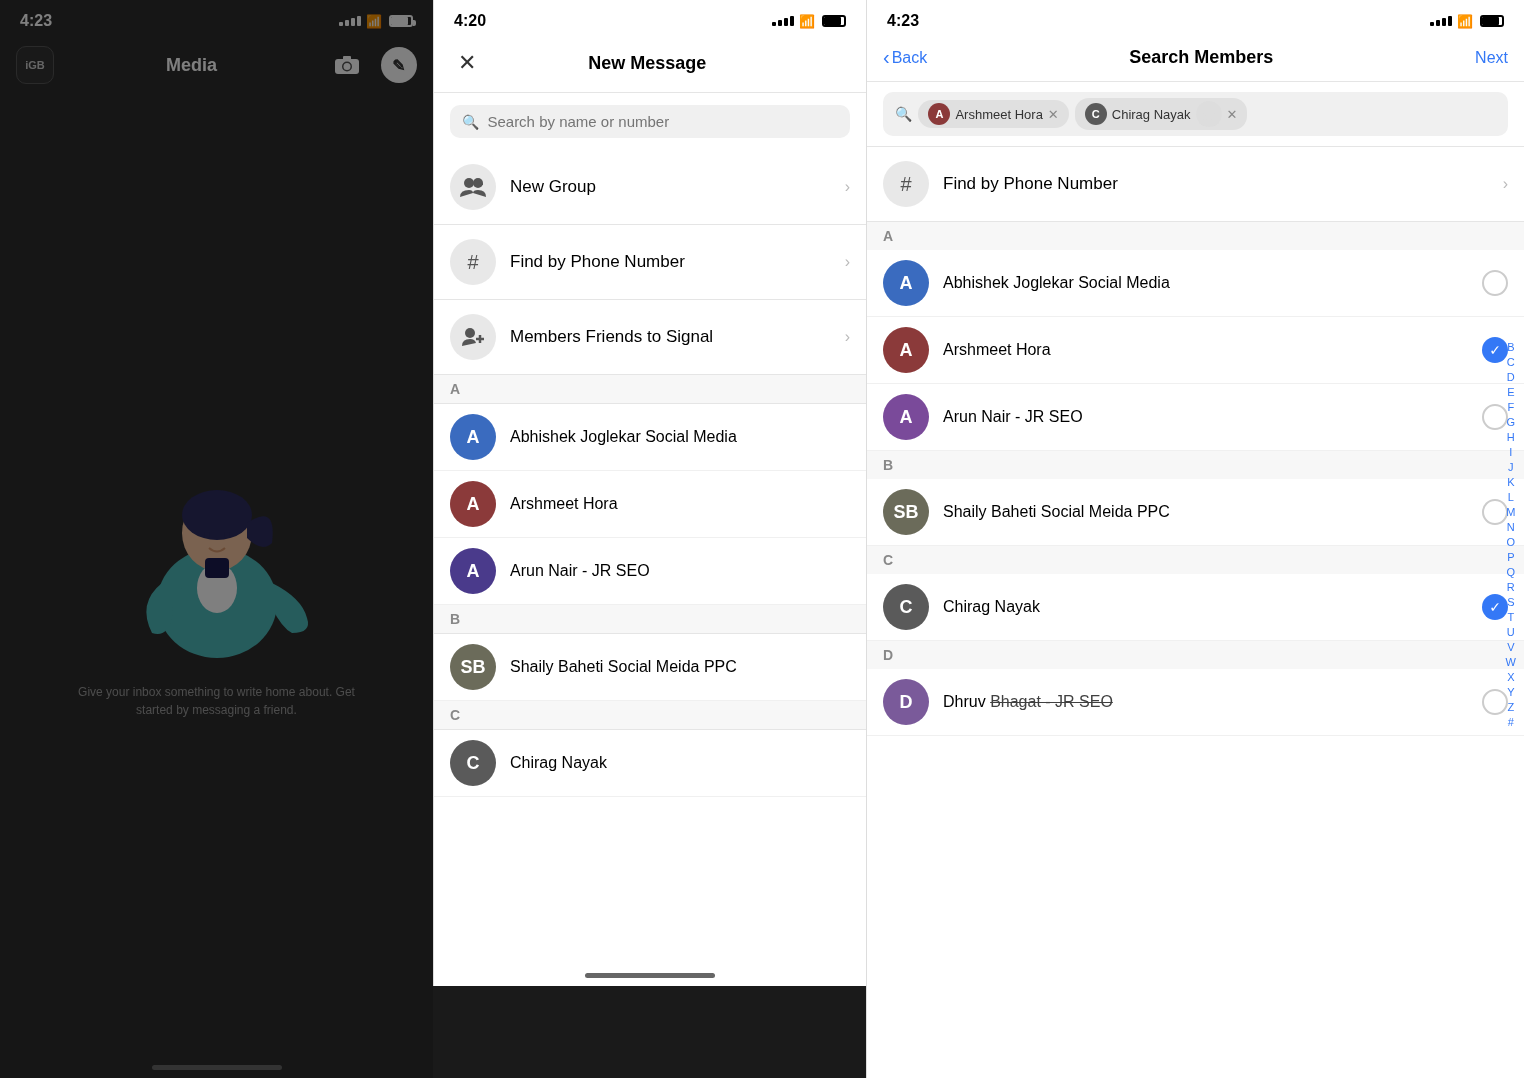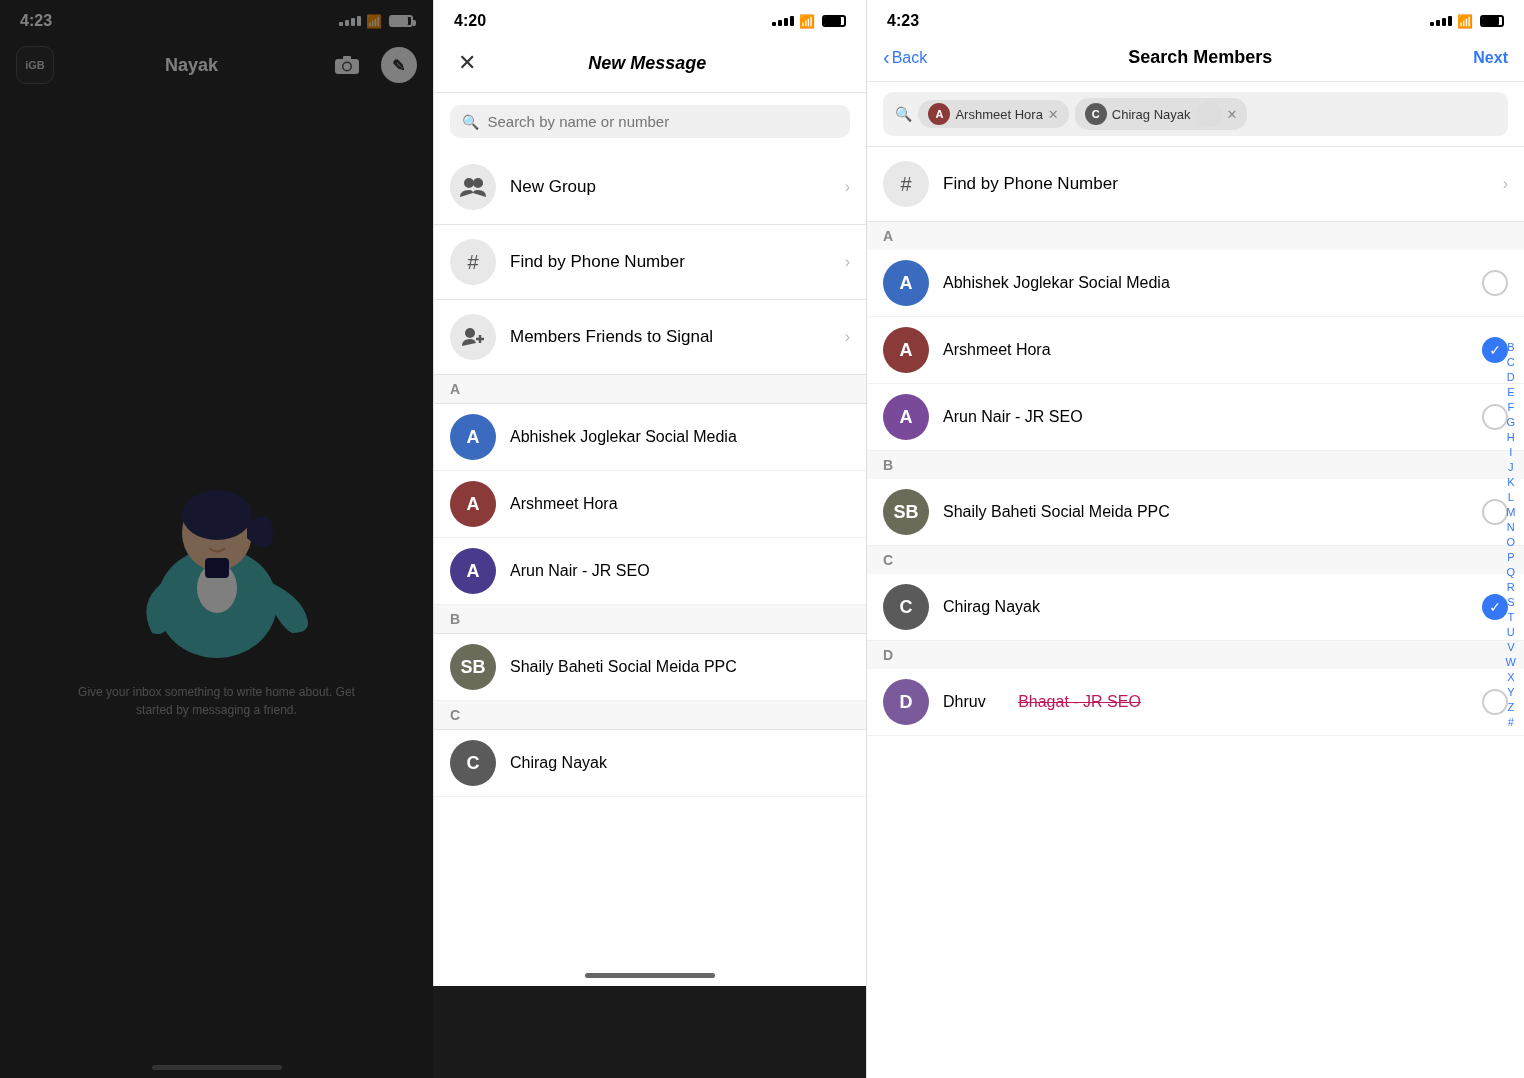--- a/index.html
+++ b/index.html
@@ -110,21 +110,21 @@
     }
     .p2-status-bar .time { font-weight: 700; font-size: 16px; }
     .p2-header {
       display: flex;
       align-items: center;
       justify-content: space-between;
       padding: 8px 16px 12px;
       border-bottom: 1px solid #e5e5e5;
     }
     .p2-close { font-size: 22px; color: #333; cursor: pointer; padding: 4px 8px; }
-    .p2-title { font-size: 18px; font-weight: 700; color: #000; font-style: italic; }
+    .p2-title { font-size: 18px; font-weight: 700; color: #000; }
     .p2-spacer { width: 40px; }
     
     .p2-search {
       display: flex; align-items: center;
       margin: 12px 16px;
       background: #f0f0f0; border-radius: 10px;
       padding: 8px 12px; gap: 8px;
     }
     .search-icon-small { color: #888; font-size: 14px; }
     .p2-search input {
@@ -212,21 +212,21 @@
     .p3-header {
       display: flex;
       align-items: center;
       justify-content: space-between;
       padding: 8px 16px 12px;
       border-bottom: 1px solid #e5e5e5;
     }
     .p3-back { display: flex; align-items: center; color: #3478f6; font-size: 16px; cursor: pointer; }
     .p3-back-chevron { font-size: 20px; margin-right: 2px; }
     .p3-title { font-size: 18px; font-weight: 700; color: #000; }
-    .p3-next { color: #3478f6; font-size: 16px; font-weight: 700; cursor: pointer; }
+    .p3-next { color: #3478f6; font-size: 16px; font-weight: 400; cursor: pointer; }
     
     .p3-search {
       display: flex; align-items: center; flex-wrap: wrap;
       margin: 10px 16px;
       background: #f0f0f0; border-radius: 10px;
       padding: 6px 12px; gap: 6px;
       min-height: 40px;
     }
     .search-icon-small2 { color: #888; font-size: 14px; }
     .tag {
@@ -294,21 +294,21 @@
       position: absolute;
       right: 4px;
       top: 340px;
       display: flex; flex-direction: column;
       font-size: 11px; color: #3478f6;
       gap: 1px;
     }
     .alpha-letter { text-align: center; padding: 1px 4px; cursor: pointer; }
     
     
-    .strikethrough { text-decoration: line-through; color: #be185d; margin-left: 28px; }
+    .strikethrough { text-decoration: line-through; color: #404040; }
 
     
     .dark-overlay {
       position: absolute; top: 0; left: 0; right: 0; bottom: 0;
       background: rgba(0,0,0,0.5);
       z-index: 10;
     }
     
     
     .illus-svg { width: 200px; height: 220px; }
@@ -331,21 +331,21 @@
       <div class="battery-icon">
         <div class="battery-fill"></div>
       </div>
     </div>
   </div>
 
   <div class="panel1-header">
     <div class="igb-logo">
       <span>iGB</span>
     </div>
-    <span class="panel1-title">Nayak</span>
+    <span class="panel1-title">Media</span>
     <div class="panel1-icons">
       <div class="camera-btn">
         <svg width="24" height="20" viewBox="0 0 24 20" fill="white">
           <rect x="0" y="4" width="24" height="15" rx="3" fill="white"></rect>
           <circle cx="12" cy="11.5" r="5" fill="#555"></circle>
           <circle cx="12" cy="11.5" r="3.5" fill="white"></circle>
           <rect x="8" y="1" width="8" height="4" rx="1" fill="white"></rect>
         </svg>
       </div>
       <div class="edit-btn">✎</div>

